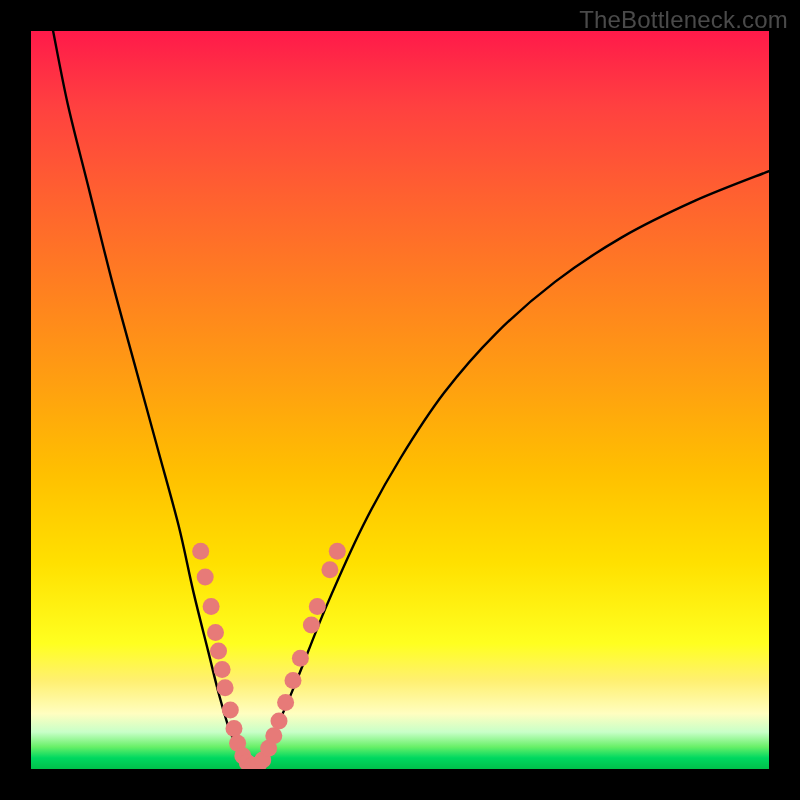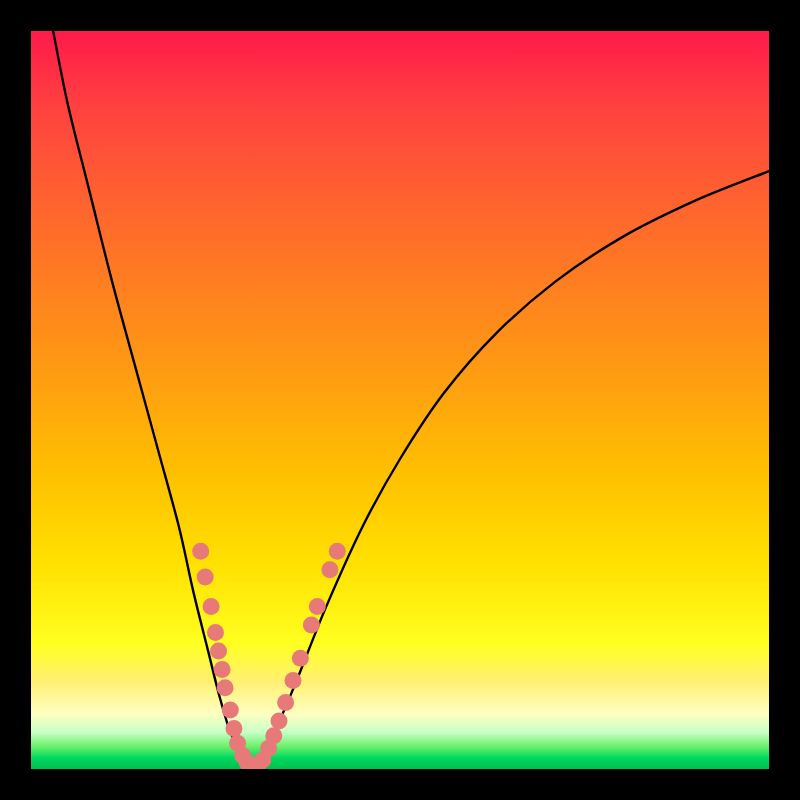--- a/index.html
+++ b/index.html
@@ -59,20 +59,21 @@
     top: 0;
     width: 738px;
     height: 738px;
     z-index: 10;
   }
 </style>
 </head>
 <body>
 
 <div class="frame">
+  <div class="watermark">TheBottleneck.com</div>
   <div class="plot-area">
     <svg class="curve" viewBox="0 0 738 738">
       <g id="curve-group">
           <path d="M 22.1 0.0 C 24.6 12.3, 30.8 46.7, 36.9 73.8 C 43.0 100.9, 51.7 132.8, 59.0 162.4 C 66.4 191.9, 73.8 222.6, 81.2 250.9 C 88.6 279.2, 95.9 305.0, 103.3 332.1 C 110.7 359.2, 118.1 386.2, 125.5 413.3 C 132.8 440.3, 141.4 469.9, 147.6 494.5 C 153.8 519.1, 157.4 540.0, 162.4 560.9 C 167.3 581.8, 172.8 602.7, 177.1 619.9 C 181.4 637.1, 184.5 650.7, 188.2 664.2 C 191.9 677.7, 195.6 691.3, 199.3 701.1 C 203.0 710.9, 206.6 717.1, 210.3 723.2 C 214.0 729.4, 218.3 736.8, 221.4 738.0 C 224.5 739.2, 225.1 736.8, 228.8 730.6 C 232.5 724.5, 237.4 714.6, 243.5 701.1 C 249.7 687.6, 257.1 670.4, 265.7 649.4 C 274.3 628.5, 284.1 601.5, 295.2 575.6 C 306.3 549.8, 319.8 519.1, 332.1 494.5 C 344.4 469.9, 355.5 450.2, 369.0 428.0 C 382.5 405.9, 397.3 382.5, 413.3 361.6 C 429.3 340.7, 446.5 321.0, 464.9 302.6 C 483.4 284.1, 503.1 266.9, 524.0 250.9 C 544.9 234.9, 567.0 220.2, 590.4 206.6 C 613.8 193.1, 639.6 180.8, 664.2 169.7 C 688.8 158.7, 725.7 145.1, 738.0 140.2" fill="none" stroke="#000000" stroke-width="2.4" stroke-linecap="round"></path>
         </g>
       <g id="dots-group">
           <circle cx="169.7" cy="520.3" r="8.5" fill="#e77a78" stroke="rgba(0,0,0,0)"></circle>
           <circle cx="174.2" cy="546.1" r="8.5" fill="#e77a78" stroke="rgba(0,0,0,0)"></circle>
           <circle cx="180.1" cy="575.6" r="8.5" fill="#e77a78" stroke="rgba(0,0,0,0)"></circle>
           <circle cx="184.5" cy="601.5" r="8.5" fill="#e77a78" stroke="rgba(0,0,0,0)"></circle>

